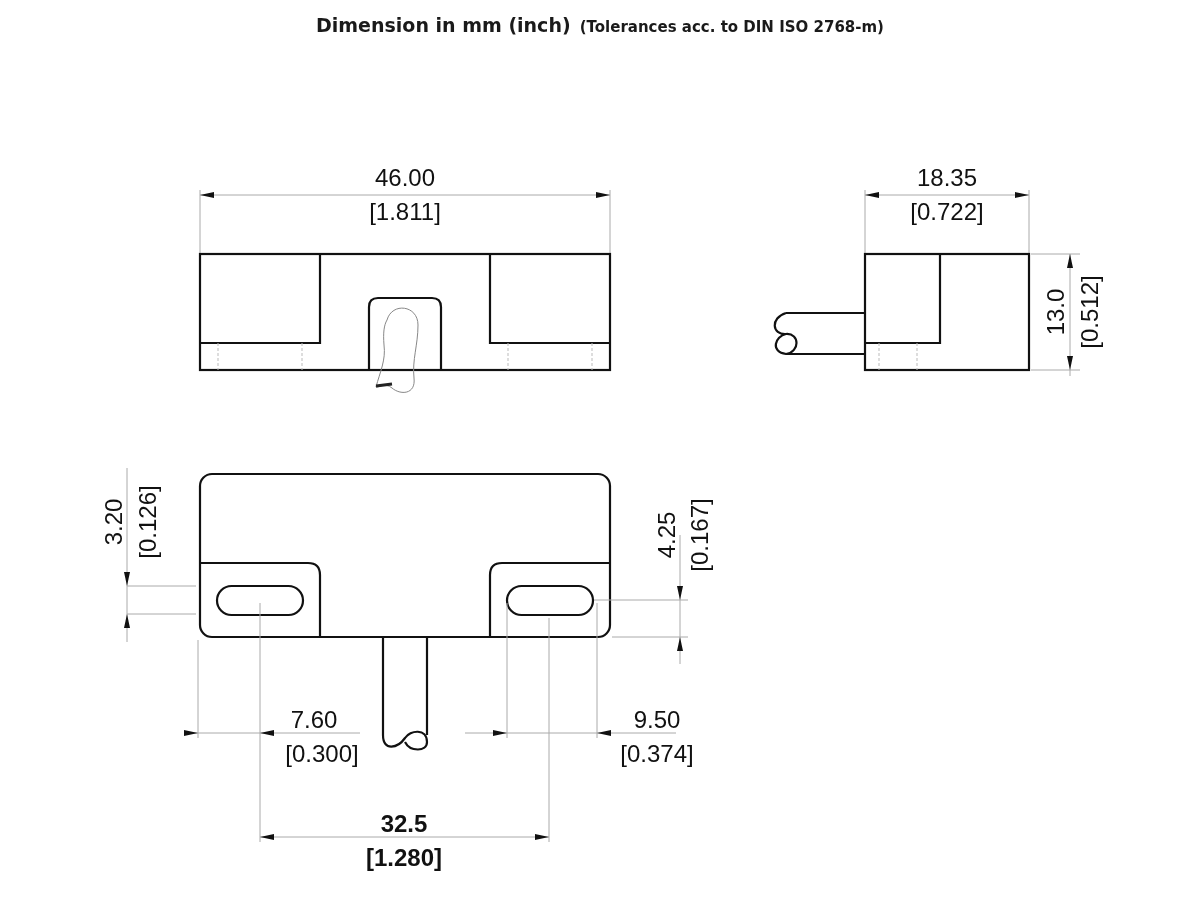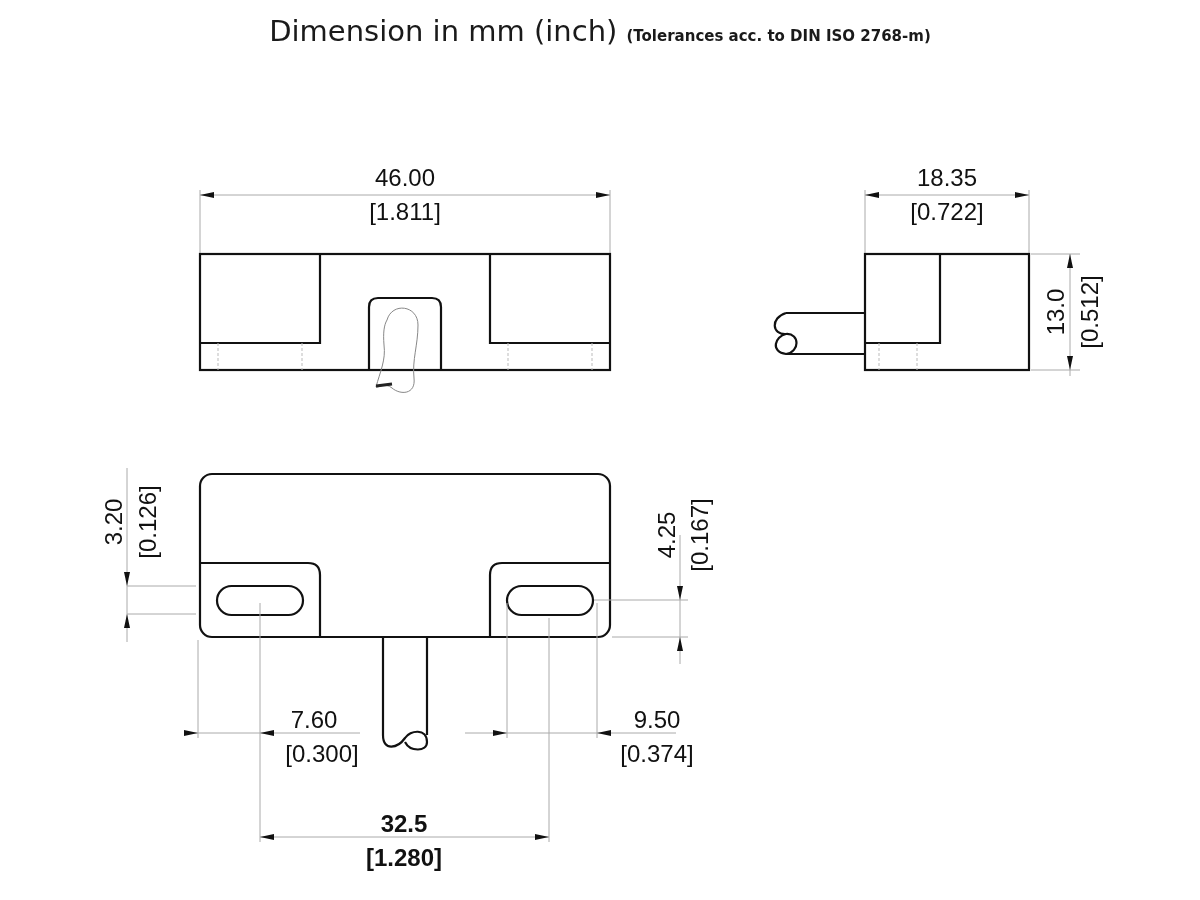--- a/index.html
+++ b/index.html
@@ -1,21 +1,21 @@
 <!DOCTYPE html>
 <html><head>
 <meta charset="utf-8">
 <style>
   html, body { margin: 0; padding: 0; background: #ffffff; }
   body { width: 1200px; height: 900px; position: relative; overflow: hidden; }
   .title {
     position: absolute; left: 0; top: 14px; width: 1200px; text-align: center;
     font-family: "DejaVu Sans", sans-serif; color: #1a1a1a;
   }
-  .title .main { font-size: 29px; font-weight: normal; }
+  .title .main { font-size: 19px; font-weight: bold; }
   .title .sub { font-size: 15px; font-weight: bold; margin-left: 4px; }
   svg { position: absolute; left: 0; top: 0; }
   .dim-text { font-family: "Liberation Sans", sans-serif; font-size: 24px; fill: #111; }
   .dim-text-b { font-family: "Liberation Sans", sans-serif; font-size: 24px; fill: #111; font-weight: bold; }
   .obj { stroke: #111; stroke-width: 2.2; fill: none; }
   .thin { stroke: #aaa; stroke-width: 1; fill: none; }
   .hid { stroke: #bbb; stroke-width: 1; fill: none; stroke-dasharray: 3 2; }
   .arrow { fill: #111; }
 </style>
 </head>

